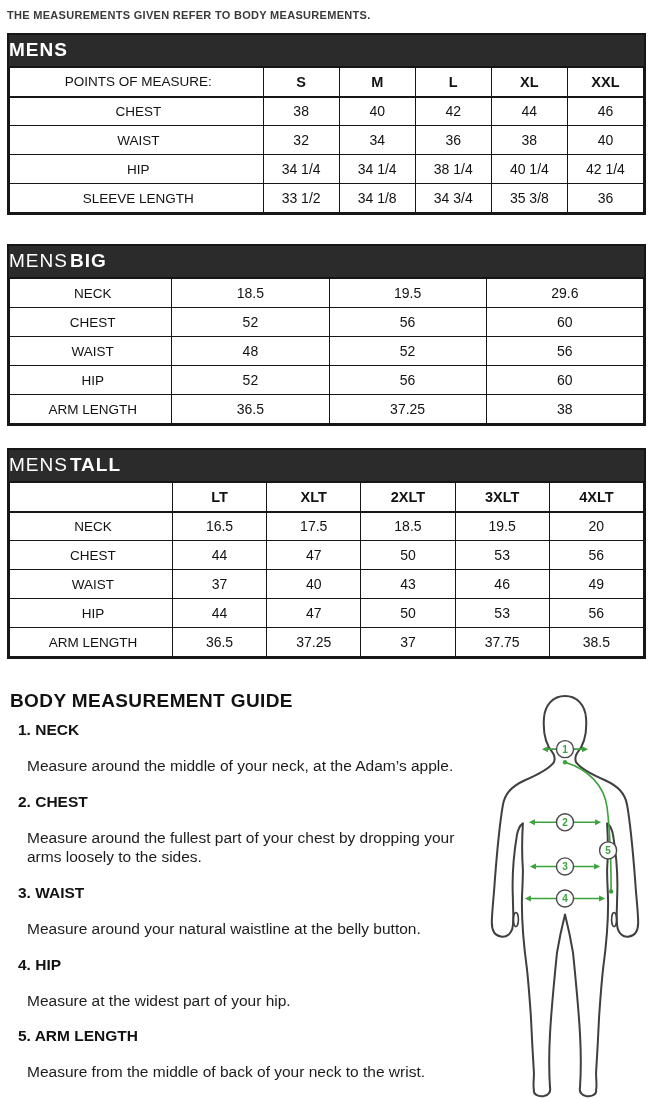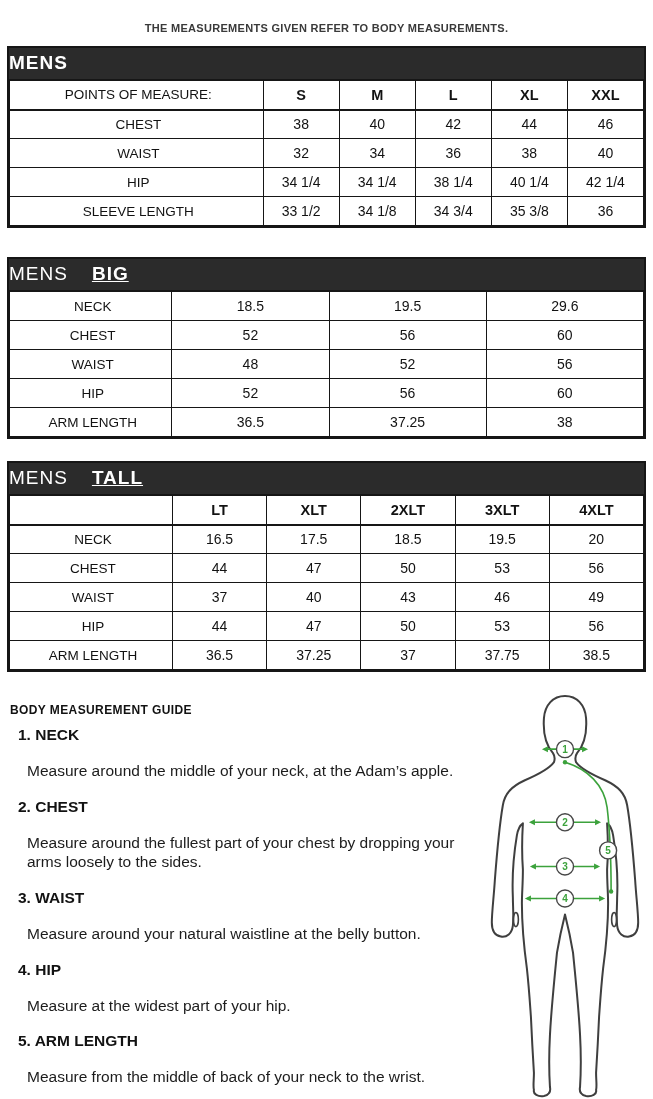--- a/index.html
+++ b/index.html
@@ -7,43 +7,43 @@
     --green:#3ca23c; --outline:#3f3f3f; --ink:#121212;
   }
   *{box-sizing:border-box;}
   html,body{margin:0;padding:0;}
   body{
     width:653px;height:1099px;background:#ffffff;position:relative;
     font-family:"Liberation Sans", sans-serif;color:var(--ink);
   }
   .page{position:absolute;inset:0;padding:5px 7px 0 7px;}
   .intro{
-    text-align:center;font-size:11px;font-weight:700;letter-spacing:.3px;
-    color:#3a3a3a;margin:17px 0 12px 0;
+    text-align:left;font-size:11px;font-weight:700;letter-spacing:.3px;
+    color:#3a3a3a;margin:4px 0 12px 0;
   }
   .tbl-wrap{border:2px solid var(--border);background:#fff;}
   .tbl-title{
     background:var(--header-bg);color:var(--header-text);text-align:left;
     font-size:19px;font-weight:700;letter-spacing:1px;padding:4px 0 5px 0;
     border-bottom:1px solid var(--border);
   }
   .tbl-title .t-main{font-weight:500;}
-  .tbl-title .t-accent{font-weight:800;margin-left:24px;text-decoration:underline;}
+  .tbl-title .t-accent{font-weight:800;margin-left:2px;}
   table.size-table{width:100%;border-collapse:collapse;table-layout:fixed;}
   .size-table th,.size-table td{
     border:1px solid var(--border);height:29px;padding:0;text-align:center;
     font-size:14px;font-weight:400;color:var(--ink);vertical-align:middle;
   }
   .size-table th{font-weight:700;font-size:14.5px;}
   .size-table .lbl{text-align:center;padding-left:4px;font-size:13.5px;}
   .size-table th.lbl{font-weight:500;}
   .size-table tr.head-row th{border-bottom-width:2px;}
   .gap-a{height:29px;} .gap-b{height:22px;}
   .guide{margin-top:31px;width:474px;padding-left:3px;}
-  .guide-heading{font-size:12px;font-weight:700;letter-spacing:.4px;margin:0 0 9px 0;}
+  .guide-heading{font-size:19px;font-weight:700;letter-spacing:.4px;margin:0 0 9px 0;}
   .guide-item{margin:0 0 15px 0;}
   .guide-item-title{font-size:15.5px;font-weight:700;margin:0 0 2px 8px;}
   .guide-item-text{font-size:15.5px;line-height:1.27;margin:17px;color:#1c1c1c;}
   .figure-box{position:absolute;left:477px;top:692px;width:176px;height:407px;}
   .body-outline{fill:none;stroke:var(--outline);stroke-width:2;stroke-linecap:round;stroke-linejoin:round;}
   .slit{fill:none;stroke:var(--outline);stroke-width:1.6;}
   .gline{stroke:var(--green);stroke-width:1.6;fill:none;}
   .gdot{fill:var(--green);}
   .garrow{fill:var(--green);}
   .gcircle{fill:#ffffff;stroke:#474747;stroke-width:1.4;}

